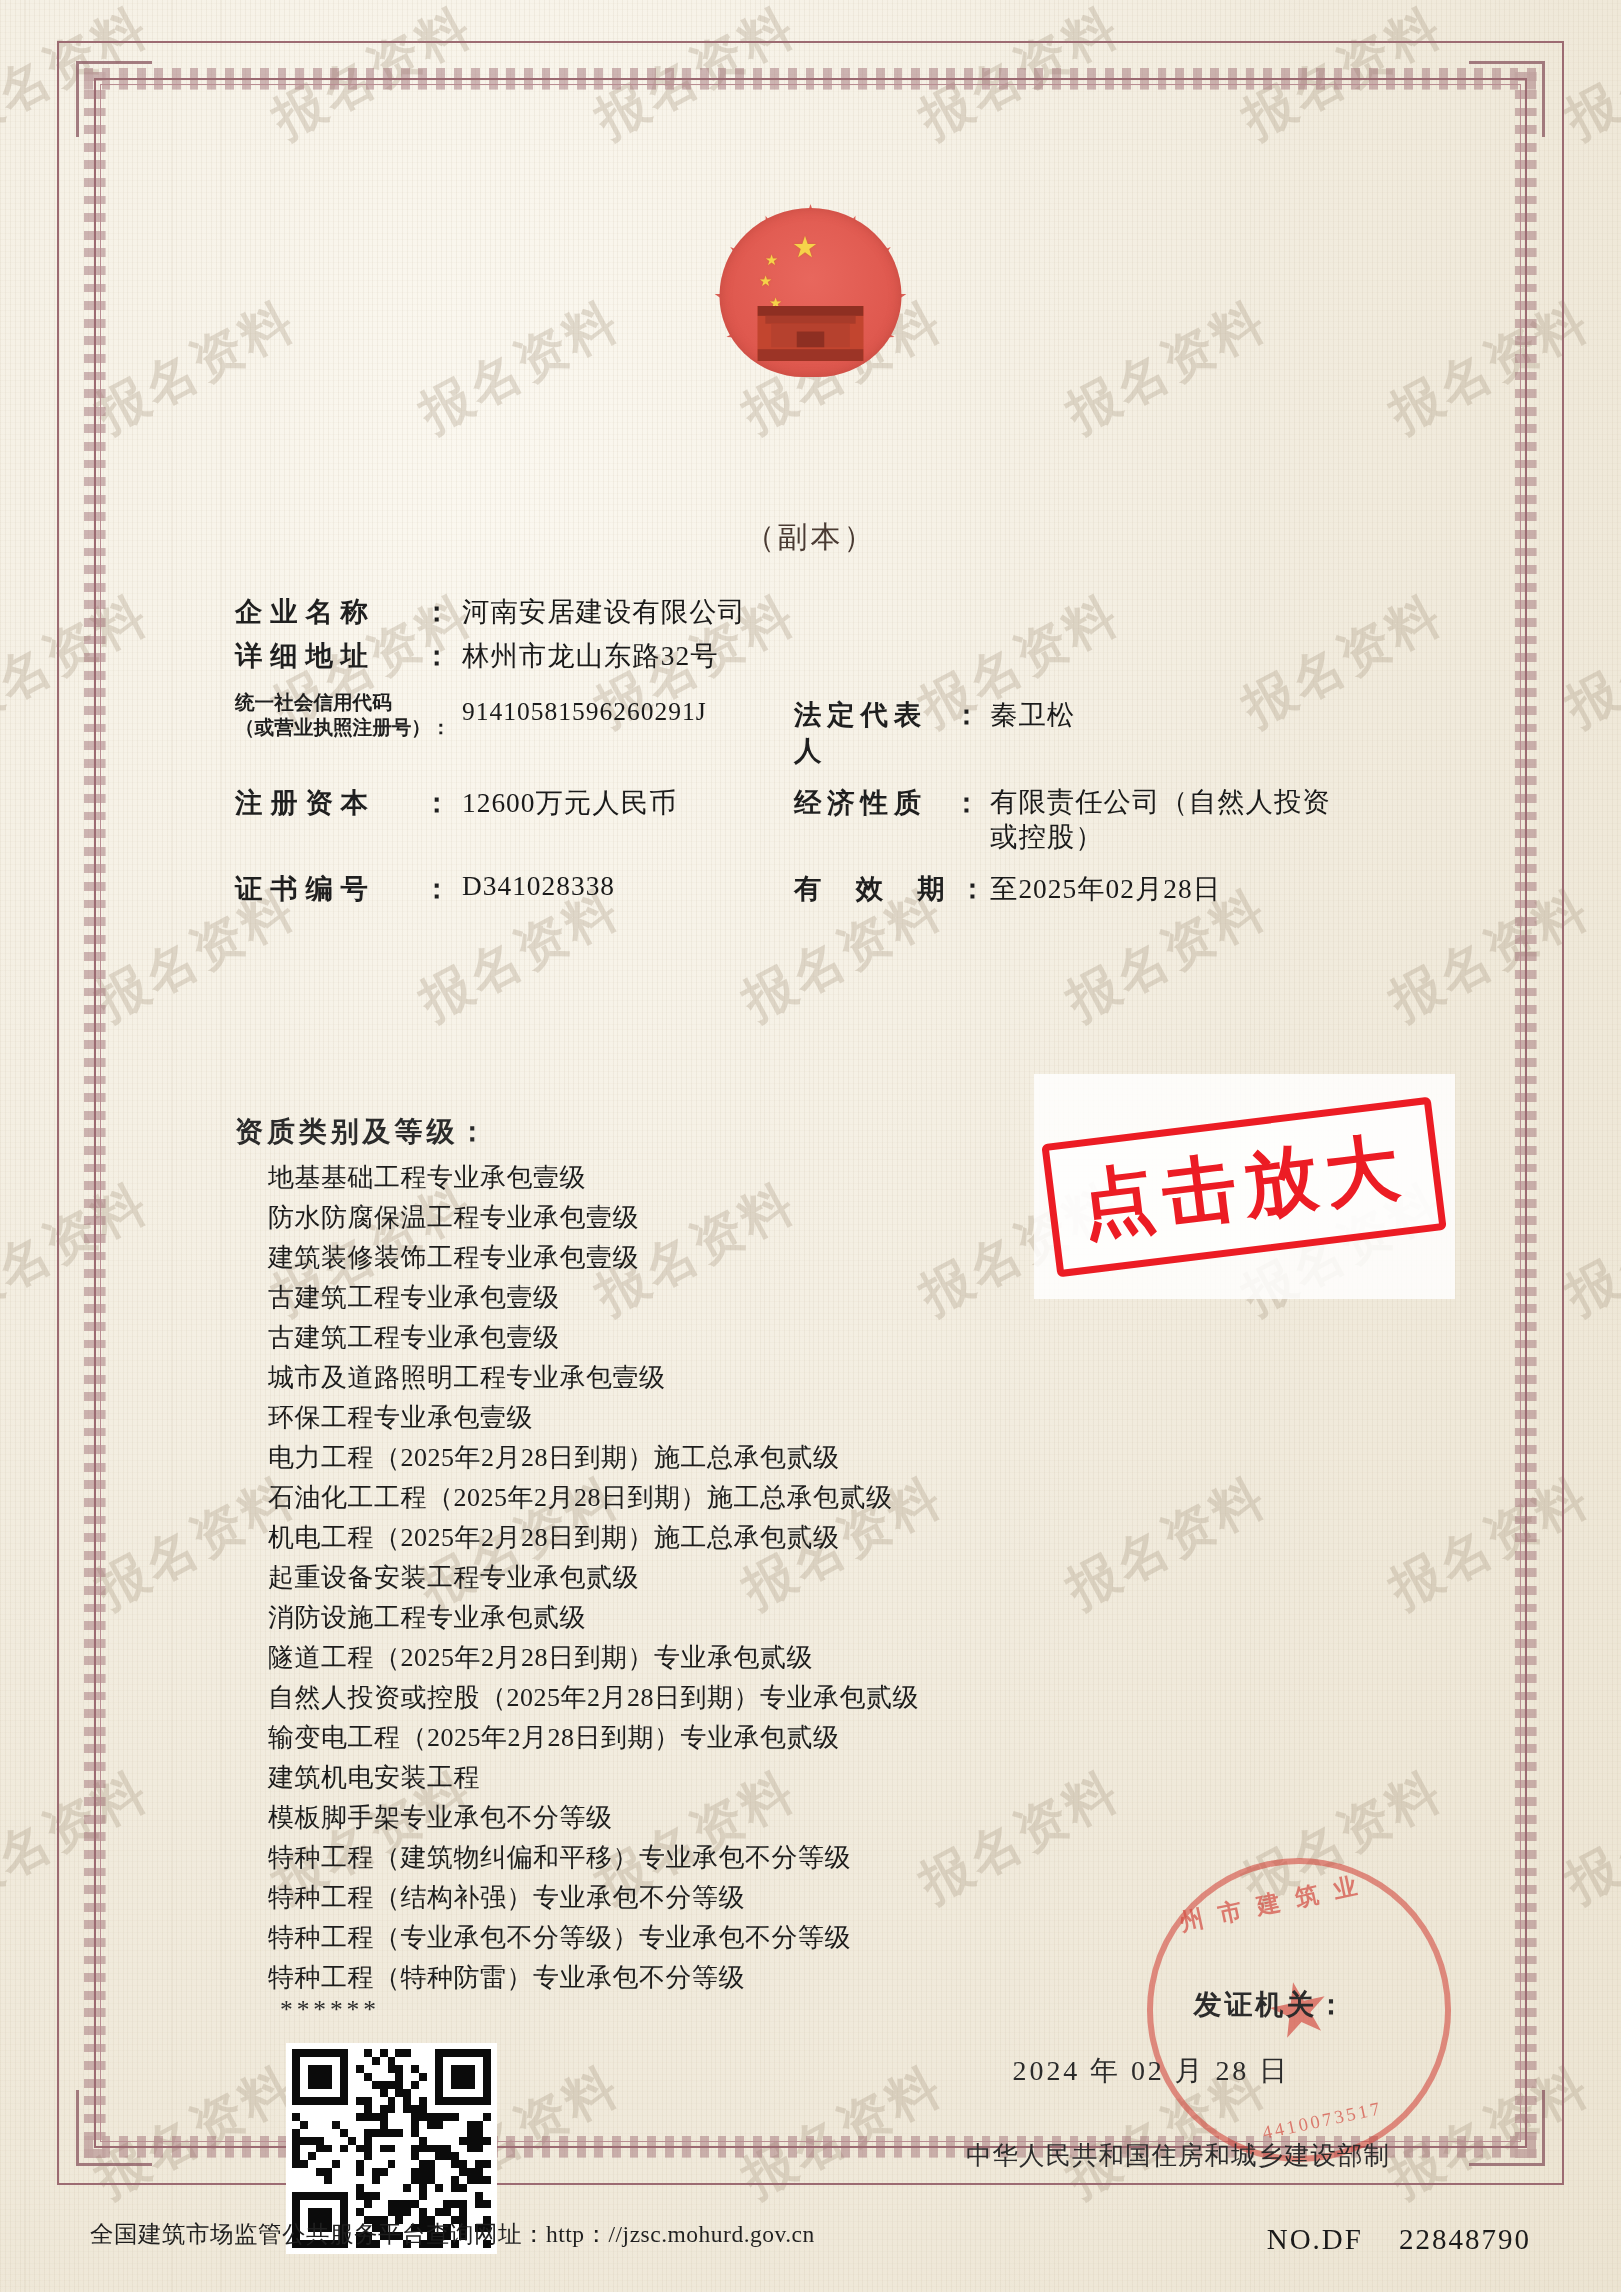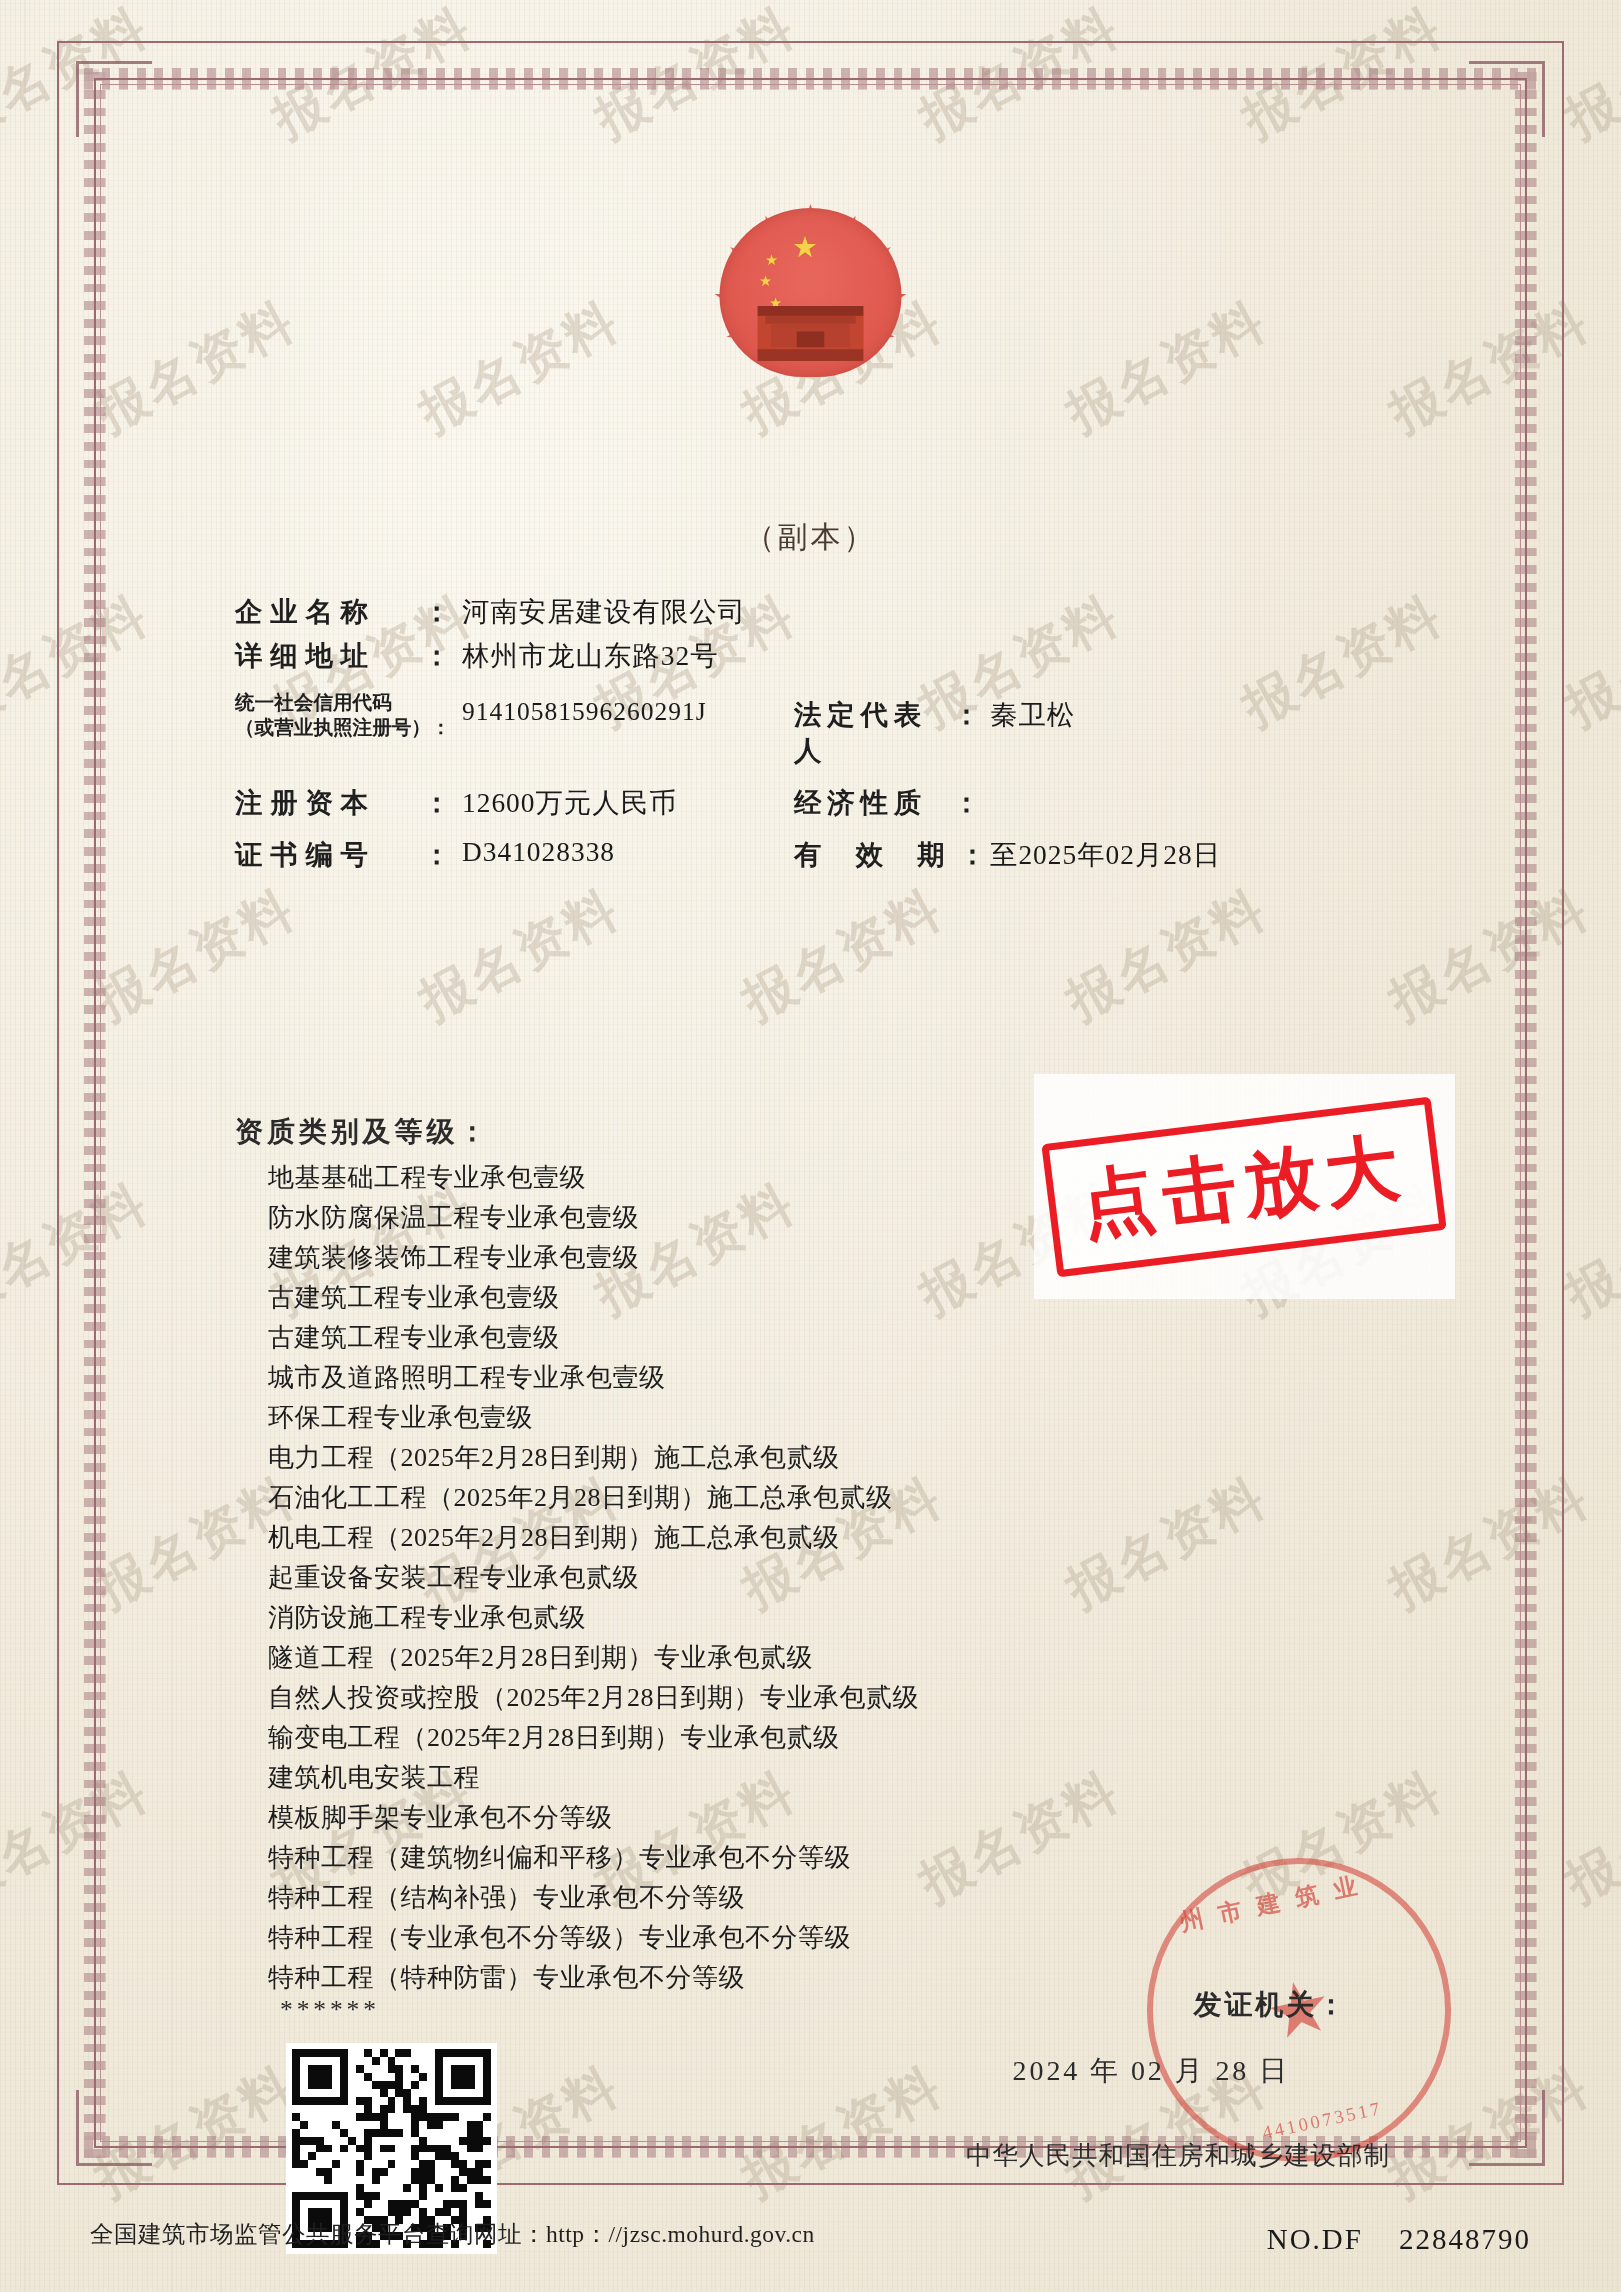--- a/index.html
+++ b/index.html
@@ -372,20 +372,21 @@
           <span>注册资本</span>
             <span class="colon">：</span>
         </div>
         <div class="val">12600万元人民币</div>
       </div>
       <div class="col-b">
         <div class="lbl2">
           <span>经济性质</span>
             <span class="colon">：</span>
         </div>
+        <div class="val" style="max-width:353px; line-height:35px;">有限责任公司（自然人投资或控股）</div>
       </div>
     </div>
 
     <div class="two-col" style="margin-top:15.7px;">
       <div class="col-a">
         <div class="lbl">
           <span>证书编号</span>
             <span class="colon">：</span>
         </div>
         <div class="val">D341028338</div>

